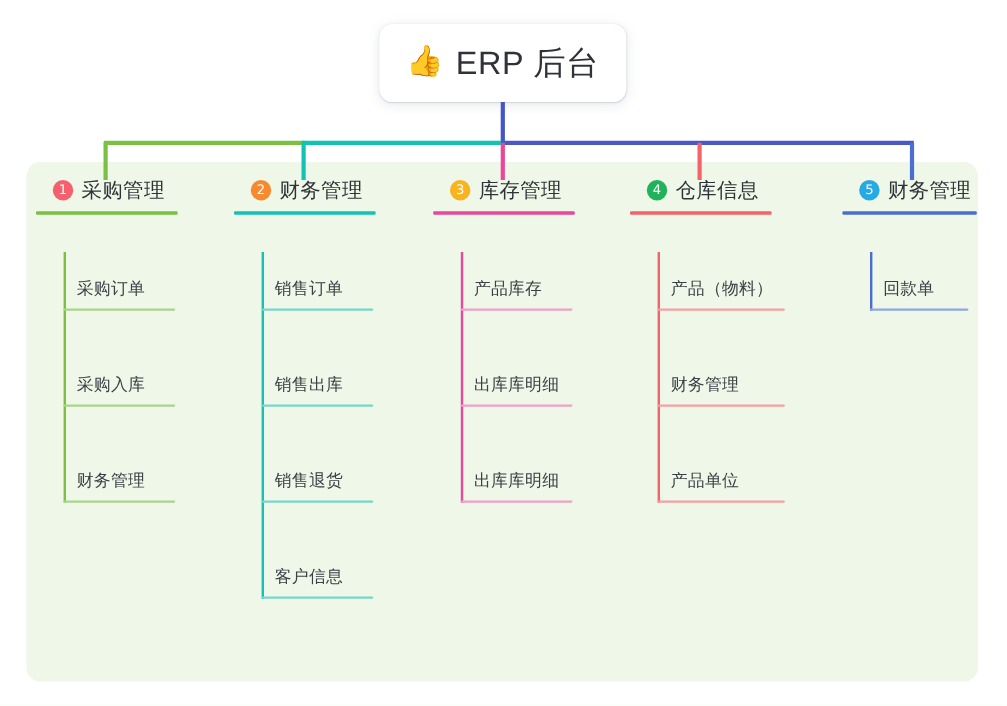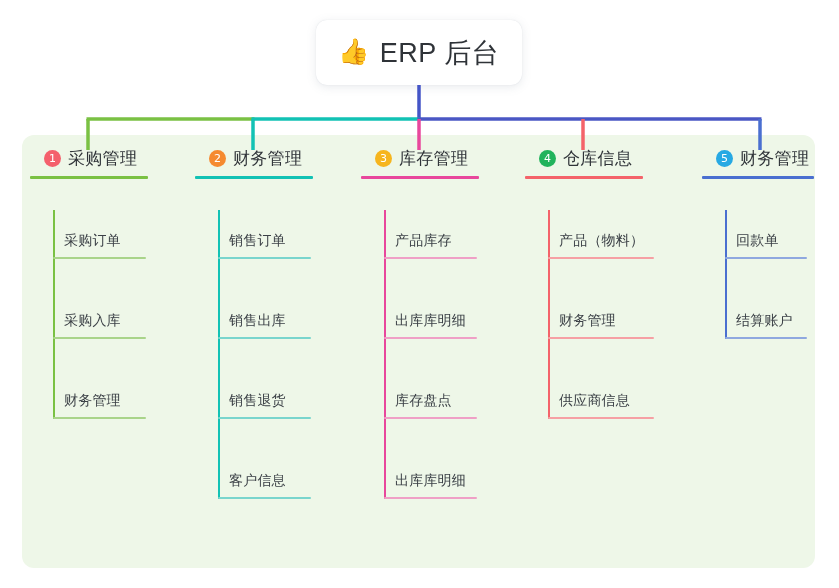--- a/index.html
+++ b/index.html
@@ -224,24 +224,20 @@
           <div class="spine" style="background: rgb(232, 71, 156);"></div>
           <div class="leaf">
             <span class="leaf-label">产品库存</span>
             <div class="leaf-rule" style="background: rgb(239, 160, 198); width: 93px;"></div>
           </div>
           <div class="leaf">
             <span class="leaf-label">出库库明细</span>
             <div class="leaf-rule" style="background: rgb(239, 160, 198); width: 93px;"></div>
           </div>
           <div class="leaf">
-            <span class="leaf-label">库存盘点</span>
-            <div class="leaf-rule" style="background: rgb(239, 160, 198); width: 93px;"></div>
-          </div>
-          <div class="leaf">
             <span class="leaf-label">出库库明细</span>
             <div class="leaf-rule" style="background: rgb(239, 160, 198); width: 93px;"></div>
           </div>
         </div>
       </div>
       <div class="column" style="left: 525px;">
         <div class="col-head">
           <span class="badge" style="background: rgb(33, 179, 92);">4</span>
           <span class="col-title">仓库信息</span>
         </div>
@@ -250,38 +246,34 @@
           <div class="spine" style="background: rgb(244, 99, 106);"></div>
           <div class="leaf">
             <span class="leaf-label">产品（物料）</span>
             <div class="leaf-rule" style="background: rgb(246, 160, 164); width: 106px;"></div>
           </div>
           <div class="leaf">
             <span class="leaf-label">财务管理</span>
             <div class="leaf-rule" style="background: rgb(246, 160, 164); width: 106px;"></div>
           </div>
           <div class="leaf">
-            <span class="leaf-label">供应商信息</span>
+            <span class="leaf-label">产品单位</span>
             <div class="leaf-rule" style="background: rgb(246, 160, 164); width: 106px;"></div>
           </div>
         </div>
       </div>
       <div class="column" style="left: 702px;">
         <div class="col-head">
           <span class="badge" style="background: rgb(39, 169, 227);">5</span>
           <span class="col-title">财务管理</span>
         </div>
         <div class="head-rule" style="background: rgb(74, 111, 208); width: 112px;"></div>
         <div class="leaf-list">
           <div class="spine" style="background: rgb(74, 111, 208);"></div>
           <div class="leaf">
             <span class="leaf-label">回款单</span>
             <div class="leaf-rule" style="background: rgb(143, 168, 223); width: 82px;"></div>
           </div>
-          <div class="leaf">
-            <span class="leaf-label">结算账户</span>
-            <div class="leaf-rule" style="background: rgb(143, 168, 223); width: 82px;"></div>
-          </div>
         </div>
       </div>
     </div>
 
 </div>
 
 </body></html>

